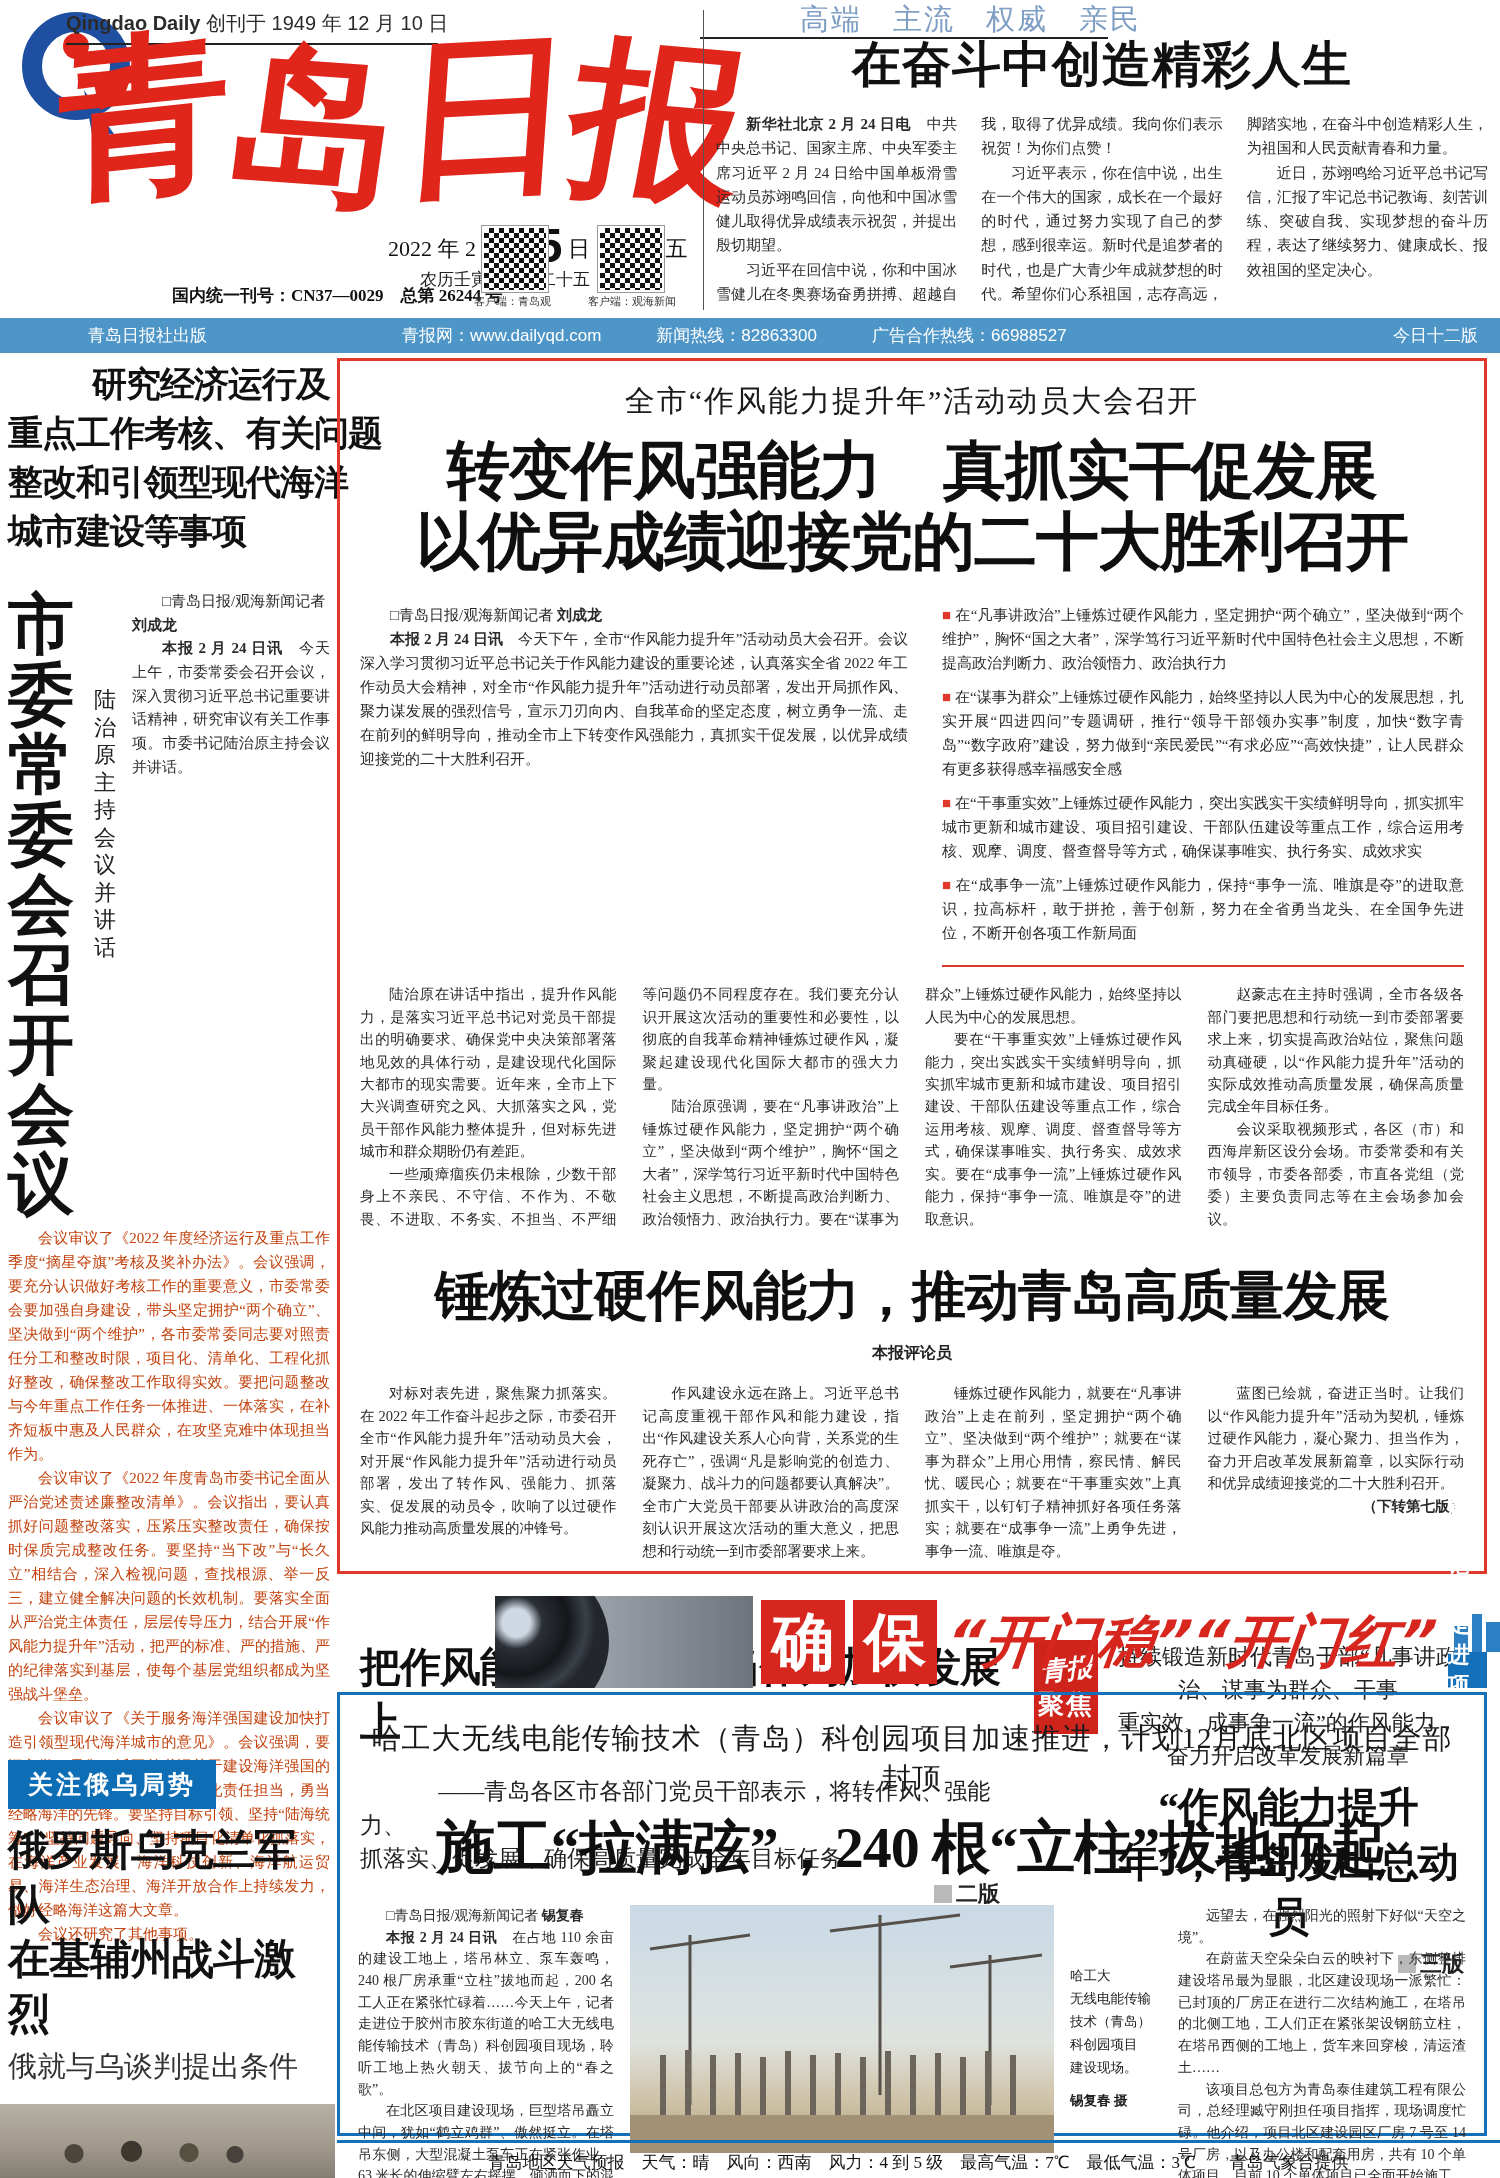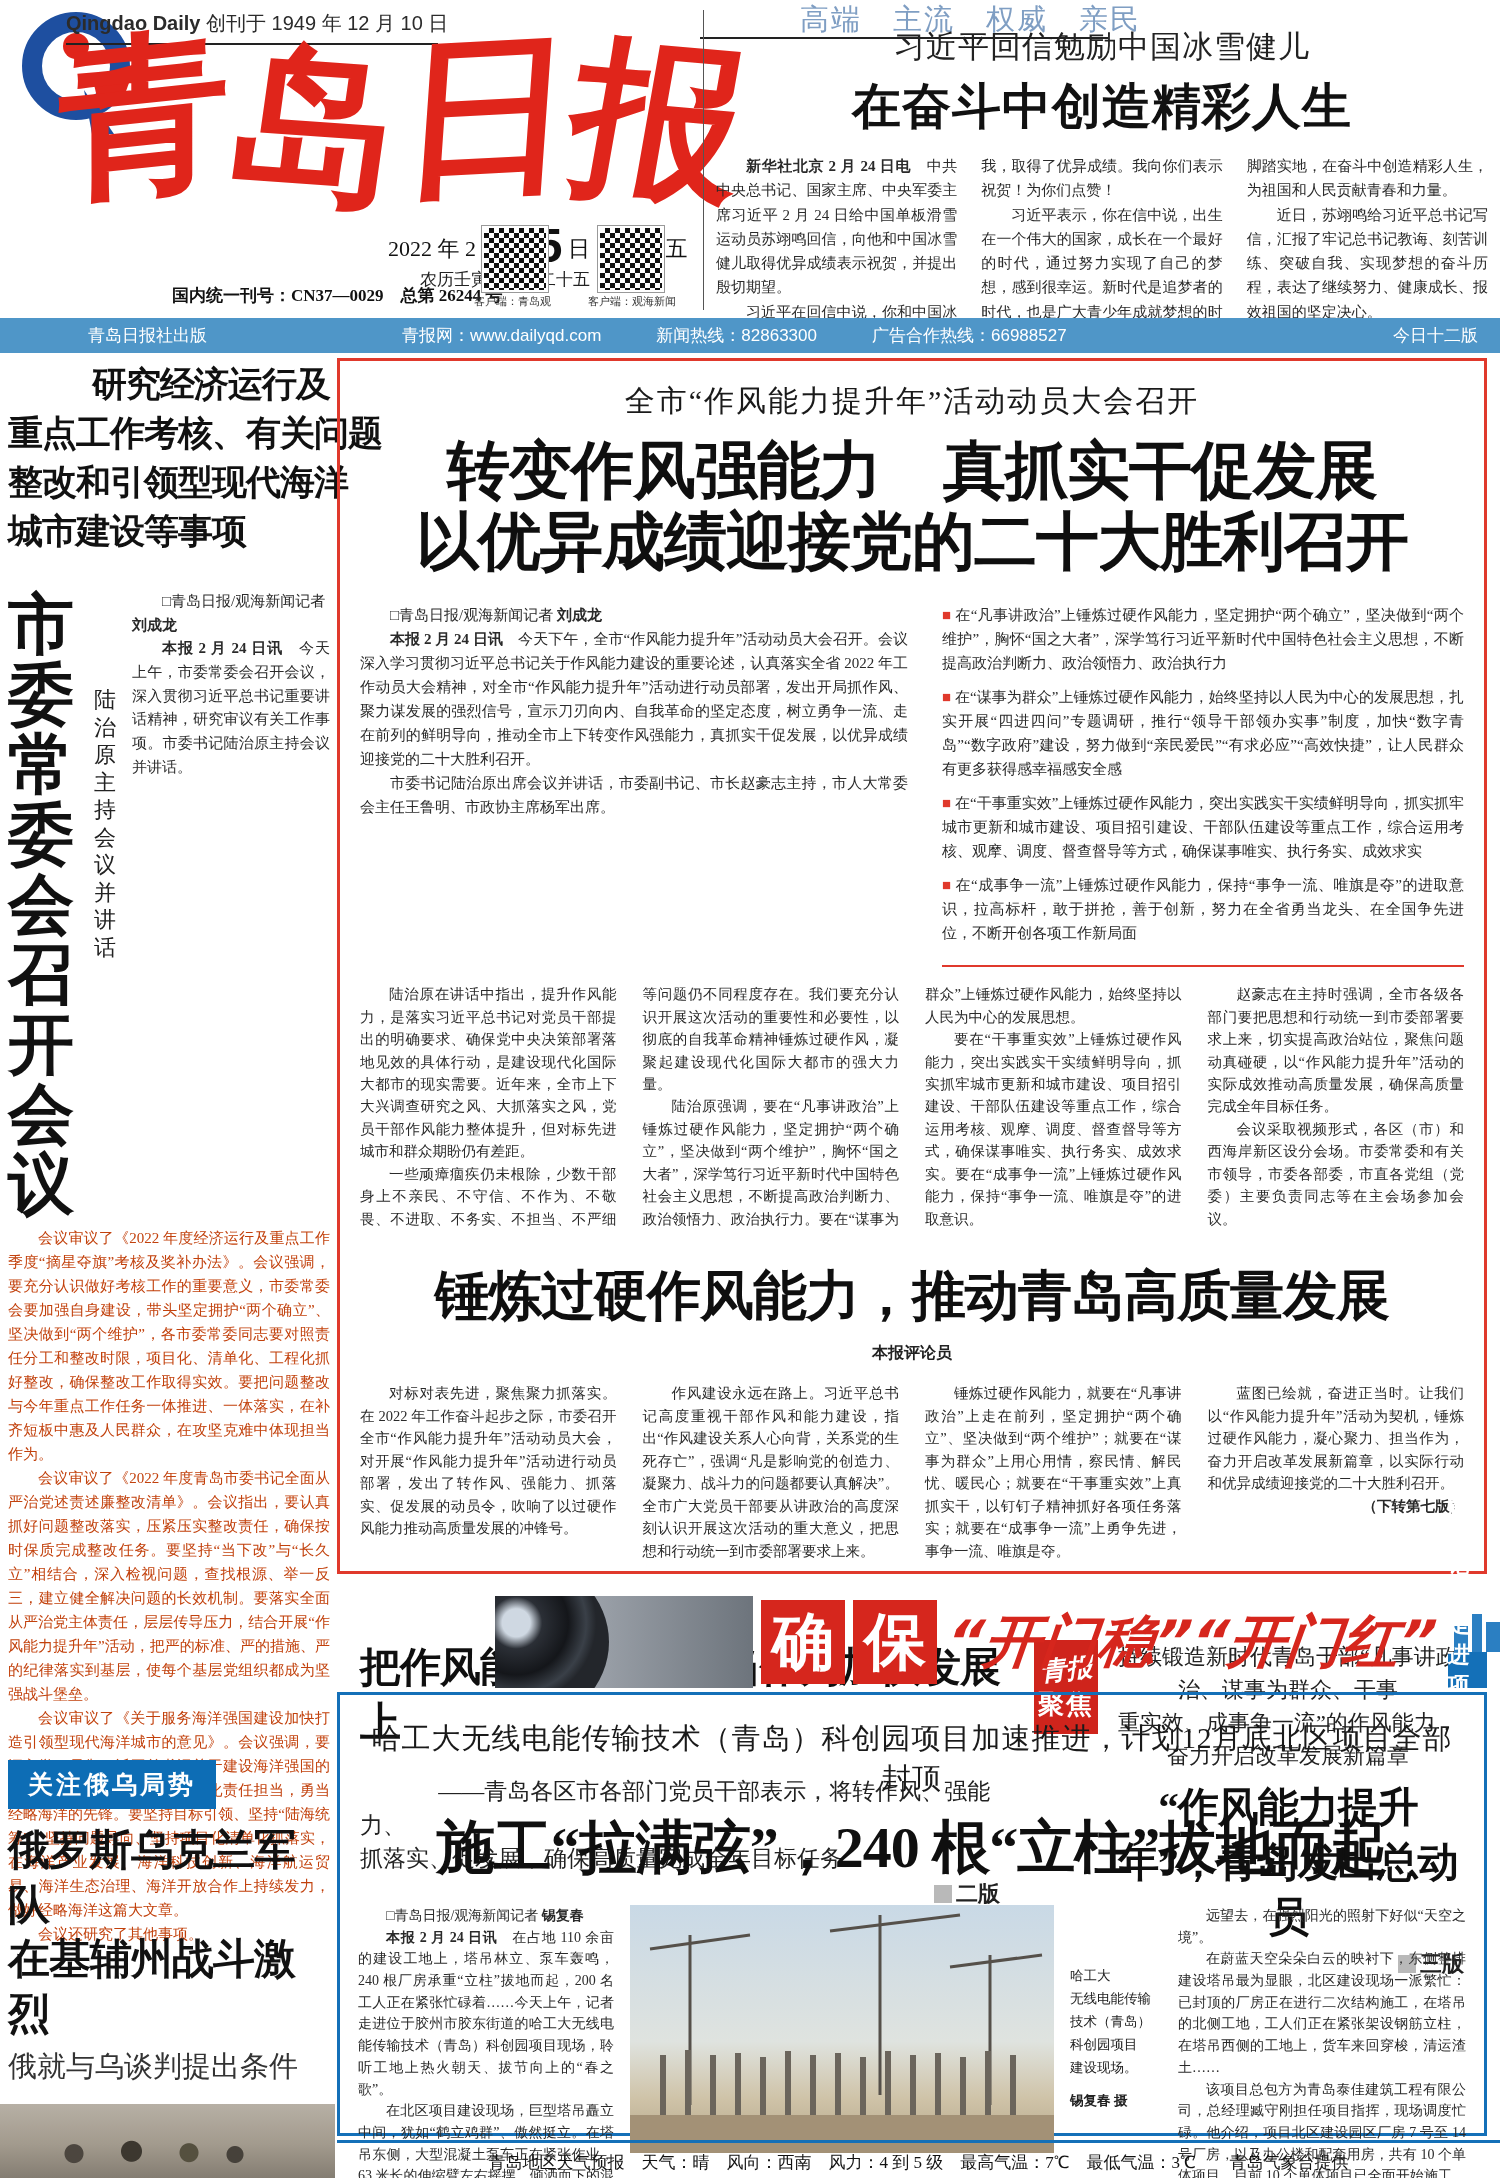--- a/index.html
+++ b/index.html
@@ -169,21 +169,20 @@
   </div>
   <div class="lunar-line">农历壬寅年正月二十五</div>
   <div class="issue-line">国内统一刊号：CN37—0029　总第 26244 号</div>
   <div class="qr qr1"></div>
   <div class="qr qr2"></div>
   <div class="qr-cap qr-cap1">客户端：青岛观</div>
   <div class="qr-cap qr-cap2">客户端：观海新闻</div>
   <div class="vdiv"></div>
 
   <div class="top-article">
-    <div class="kicker">习近平回信勉励中国冰雪健儿</div>
     <h1>在奋斗中创造精彩人生</h1>
     <div class="top-cols">
       <p><span class="b">新华社北京 2 月 24 日电</span><span>　中共中央总书记、国家主席、中央军委主席习近平 2 月 24 日给中国单板滑雪运动员苏翊鸣回信，向他和中国冰雪健儿取得优异成绩表示祝贺，并提出殷切期望。</span></p>
       <p>习近平在回信中说，你和中国冰雪健儿在冬奥赛场奋勇拼搏、超越自我，取得了优异成绩。我向你们表示祝贺！为你们点赞！</p>
       <p>习近平表示，你在信中说，出生在一个伟大的国家，成长在一个最好的时代，通过努力实现了自己的梦想，感到很幸运。新时代是追梦者的时代，也是广大青少年成就梦想的时代。希望你们心系祖国，志存高远，脚踏实地，在奋斗中创造精彩人生，为祖国和人民贡献青春和力量。</p>
       <p>近日，苏翊鸣给习近平总书记写信，汇报了牢记总书记教诲、刻苦训练、突破自我、实现梦想的奋斗历程，表达了继续努力、健康成长、报效祖国的坚定决心。</p>
     </div>
   </div>
 
   <div class="info-bar">
@@ -236,21 +235,20 @@
   <div class="red-box">
     <div class="rb-kicker">全市“作风能力提升年”活动动员大会召开</div>
     <div class="rb-h1">
       <span>转变作风强能力　真抓实干促发展</span><br>
       <span>以优异成绩迎接党的二十大胜利召开</span>
     </div>
     <div class="rb-twocol">
       <div class="rb-left">
         <p class="rb-byline"><span>□青岛日报/观海新闻记者</span> <span class="b">刘成龙</span></p>
         <p><span class="b">本报 2 月 24 日讯</span><span>　今天下午，全市“作风能力提升年”活动动员大会召开。会议深入学习贯彻习近平总书记关于作风能力建设的重要论述，认真落实全省 2022 年工作动员大会精神，对全市“作风能力提升年”活动进行动员部署，发出开局抓作风、聚力谋发展的强烈信号，宣示刀刃向内、自我革命的坚定态度，树立勇争一流、走在前列的鲜明导向，推动全市上下转变作风强能力，真抓实干促发展，以优异成绩迎接党的二十大胜利召开。</span></p>
-        <p>市委书记陆治原出席会议并讲话，市委副书记、市长赵豪志主持，市人大常委会主任王鲁明、市政协主席杨军出席。</p>
       </div>
       <div class="rb-right">
         <p class="bullet"><span class="sq">■</span><span>在“凡事讲政治”上锤炼过硬作风能力，坚定拥护“两个确立”，坚决做到“两个维护”，胸怀“国之大者”，深学笃行习近平新时代中国特色社会主义思想，不断提高政治判断力、政治领悟力、政治执行力</span></p>
         <p class="bullet"><span class="sq">■</span><span>在“谋事为群众”上锤炼过硬作风能力，始终坚持以人民为中心的发展思想，扎实开展“四进四问”专题调研，推行“领导干部领办实事”制度，加快“数字青岛”“数字政府”建设，努力做到“亲民爱民”“有求必应”“高效快捷”，让人民群众有更多获得感幸福感安全感</span></p>
         <p class="bullet"><span class="sq">■</span><span>在“干事重实效”上锤炼过硬作风能力，突出实践实干实绩鲜明导向，抓实抓牢城市更新和城市建设、项目招引建设、干部队伍建设等重点工作，综合运用考核、观摩、调度、督查督导等方式，确保谋事唯实、执行务实、成效求实</span></p>
         <p class="bullet"><span class="sq">■</span><span>在“成事争一流”上锤炼过硬作风能力，保持“事争一流、唯旗是夺”的进取意识，拉高标杆，敢于拼抢，善于创新，努力在全省勇当龙头、在全国争先进位，不断开创各项工作新局面</span></p>
       </div>
     </div>
     <div class="rb-dense">
       <p>陆治原在讲话中指出，提升作风能力，是落实习近平总书记对党员干部提出的明确要求、确保党中央决策部署落地见效的具体行动，是建设现代化国际大都市的现实需要。近年来，全市上下大兴调查研究之风、大抓落实之风，党员干部作风能力整体提升，但对标先进城市和群众期盼仍有差距。</p>

